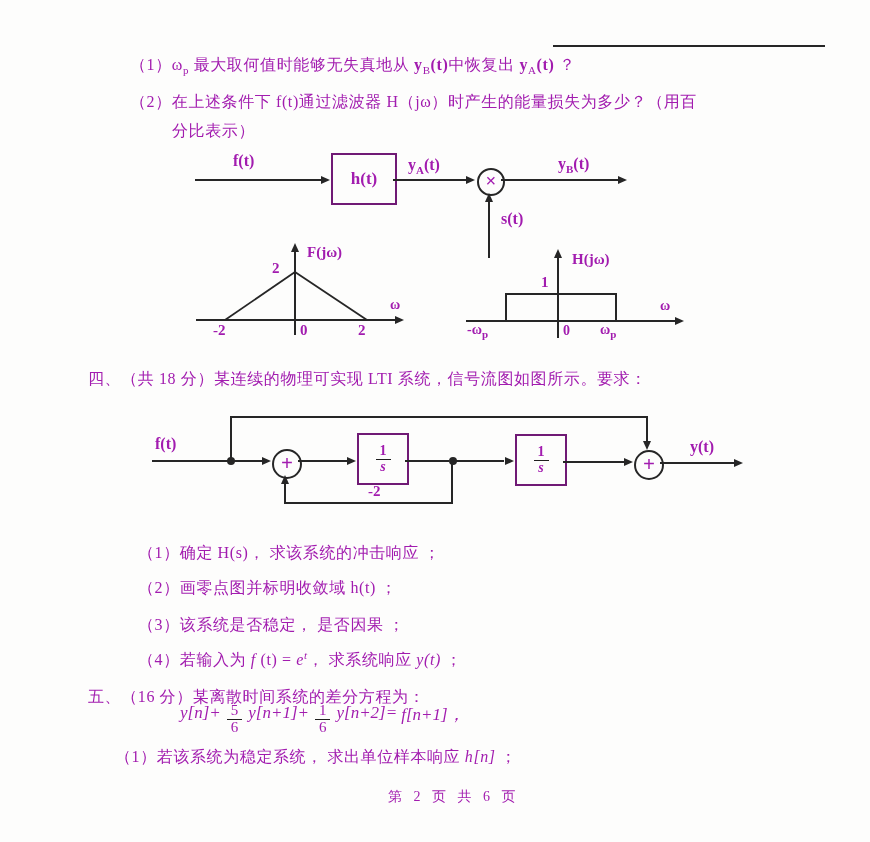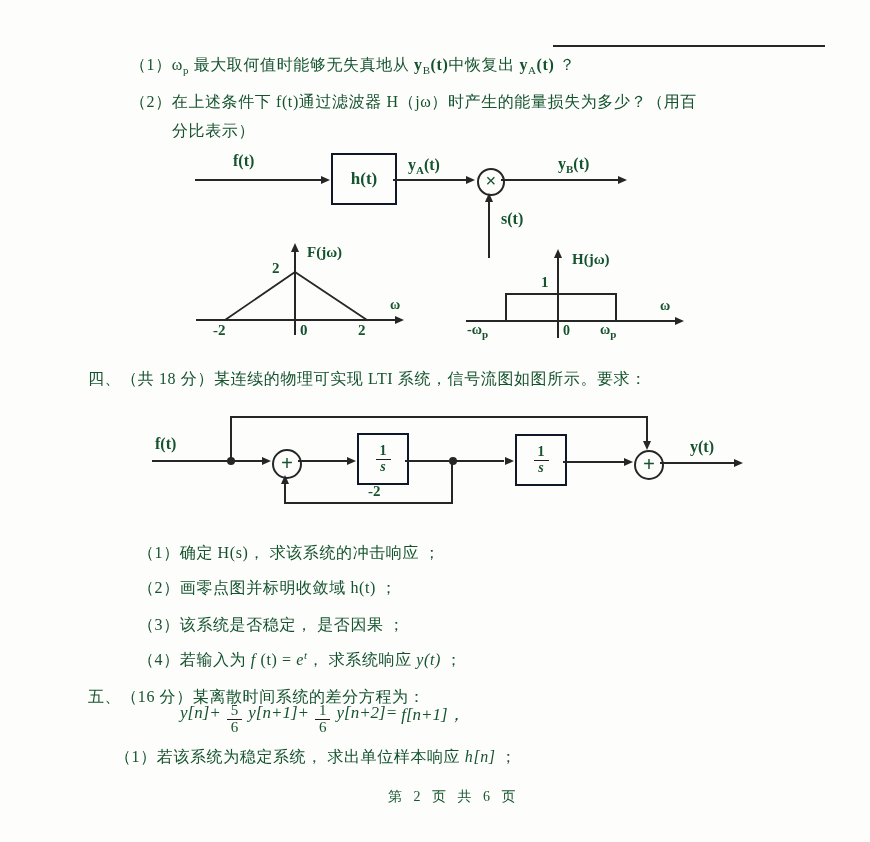--- a/index.html
+++ b/index.html
@@ -1,25 +1,25 @@
 <!DOCTYPE html>
 <html><head>
 <meta charset="utf-8">
 <style>
   html,body{margin:0;padding:0;background:#e8e8e8;}
   .page{position:relative;width:870px;height:842px;background:#fdfdfc;overflow:hidden;
-        font-family:"Liberation Serif","DejaVu Serif",serif;color:#14532d;}
+        font-family:"Liberation Serif","DejaVu Serif",serif;color:#a21caf;}
   .txt{position:absolute;font-size:16px;line-height:1.25;white-space:nowrap;letter-spacing:0.6px;}
   .lb{position:absolute;font-weight:bold;font-size:16px;white-space:nowrap;letter-spacing:0;text-align:right;}
   .hl{position:absolute;height:2px;background:#262626;}
   .vl{position:absolute;width:2px;background:#262626;}
   .arr-r{position:absolute;width:0;height:0;border-top:4px solid transparent;border-bottom:4px solid transparent;border-left:9px solid #262626;}
   .arr-u{position:absolute;width:0;height:0;border-left:4px solid transparent;border-right:4px solid transparent;border-bottom:9px solid #262626;}
   .arr-d{position:absolute;width:0;height:0;border-left:4px solid transparent;border-right:4px solid transparent;border-top:9px solid #262626;}
-  .boxed{position:absolute;border:2px solid #0f172a;background:#fdfdfc;display:flex;align-items:center;justify-content:center;font-weight:bold;}
+  .boxed{position:absolute;border:2px solid #701a75;background:#fdfdfc;display:flex;align-items:center;justify-content:center;font-weight:bold;}
   .circ{position:absolute;border:2px solid #262626;border-radius:50%;background:#fdfdfc;display:flex;align-items:center;justify-content:center;font-weight:bold;}
   .dot{position:absolute;width:8px;height:8px;border-radius:50%;background:#262626;}
   sub{font-size:11px;} sup{font-size:11px;}
   .it{font-style:italic;}
   .frac{display:inline-flex;flex-direction:column;align-items:center;line-height:1.05;vertical-align:middle;}
   .frac .fn{padding:0 4px;border-bottom:1.5px solid #1e1e1e;}
   .eqline{position:absolute;display:flex;font-size:17px;gap:4px;}
   .eqline .frac{font-size:15px;margin:0 2px;}
   .smallfrac{font-size:14px;font-weight:bold;}
   svg{position:absolute;overflow:visible;}

